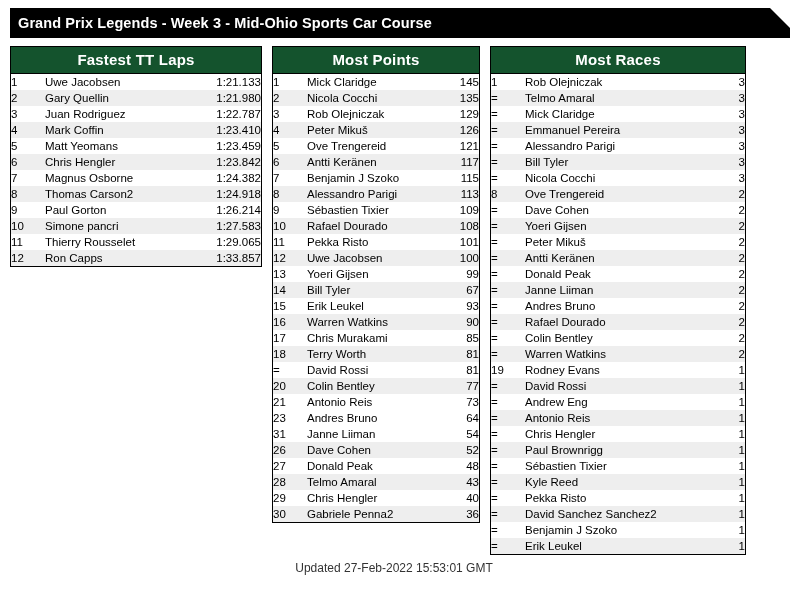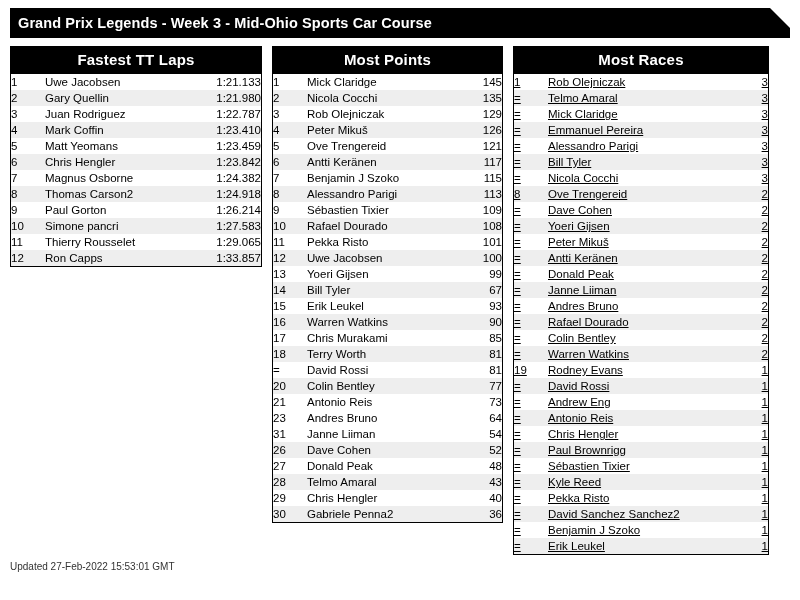--- a/index.html
+++ b/index.html
@@ -47,25 +47,25 @@
     display: flex;
     gap: 10px;
     align-items: flex-start;
   }
   .panel {
     border: 1px solid #000000;
     background: #ffffff;
     box-sizing: border-box;
   }
   .panel.fastest { width: 252px; }
-  .panel.points  { width: 231px; }
-  .panel.races   { width: 256px; text-decoration: underline; }
+  .panel.points  { width: 208px; }
+  .panel.races   { width: 256px; }
 
   .panel-title {
-    background: #000000;
+    background: #14532d;
     color: #ffffff;
     text-align: center;
     font-size: 15px;
     font-weight: bold;
     padding: 4px 0 5px 0;
     border-bottom: 1px solid #000000;
     letter-spacing: 0.2px;
   }
   table.rows {
     width: 100%;
@@ -93,22 +93,22 @@
     padding-right: 9px;
     width: 54px;
   }
   .panel.points td.val,
   .panel.races td.val {
     width: 34px;
   }
   .panel.races td.pos { width: 34px; }
 
   .footer {
-    text-align: left;
-    font-size: 10px;
+    text-align: center;
+    font-size: 12px;
     color: #333333;
     padding: 6px 12px 0 0;
   }
 </style>
 </head>
 <body>
 
 <div class="page">
 
   <div class="banner">

